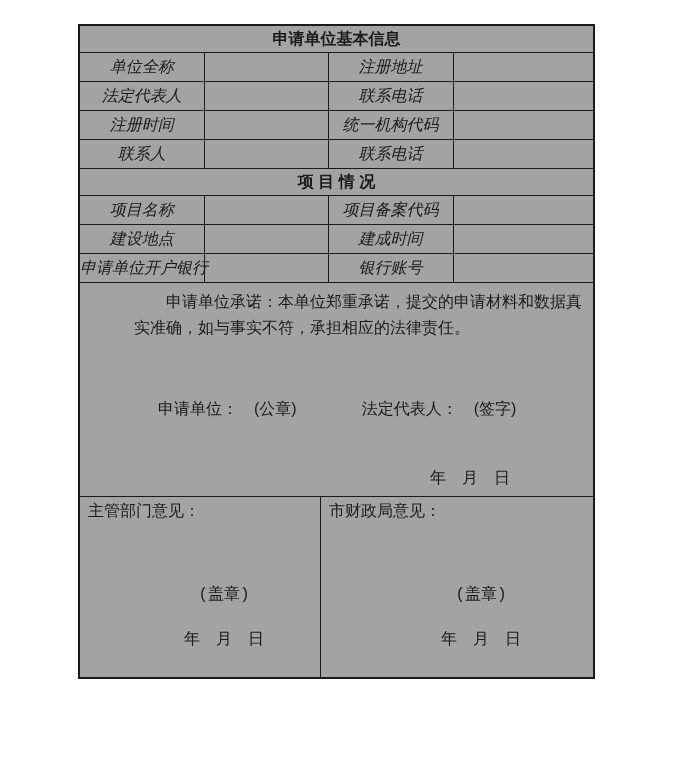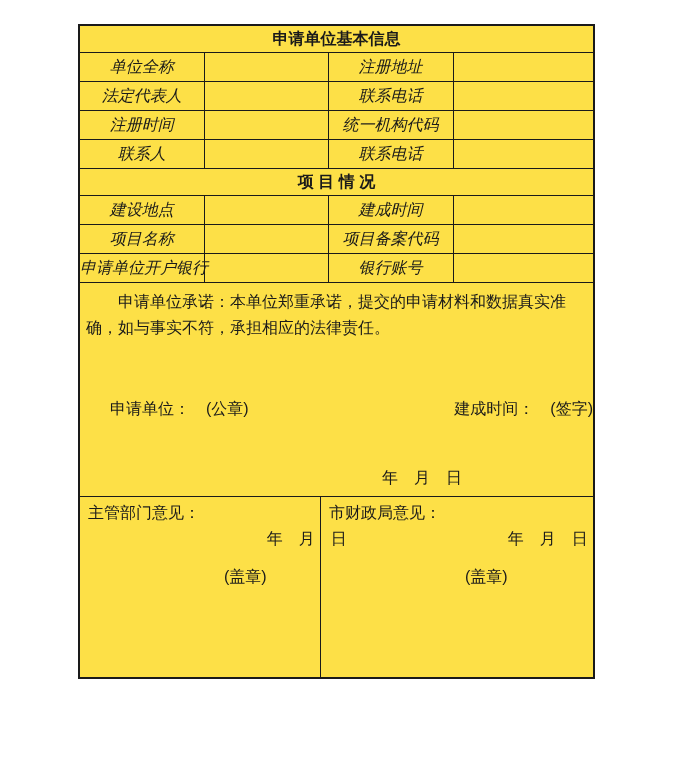--- a/index.html
+++ b/index.html
@@ -23,72 +23,72 @@
     width: 515px;
     border-collapse: collapse;
     table-layout: fixed;
     border: 2px solid #1a1a1a;
   }
   table.form td {
     border: 1.5px solid #1a1a1a;
     padding: 0;
     font-size: 16px;
     line-height: 1.2;
-    background: #fde047;
+    background: #a3a3a3;
   }
   td.section-title {
     height: 26px;
     text-align: center;
     vertical-align: middle;
     font-weight: bold;
     font-size: 16px;
   }
   tr.data-row { height: 29px; }
   td.lbl {
     text-align: center;
     vertical-align: middle;
     white-space: nowrap;
     font-style: italic;
   }
   td.val { }
   
   tr.commit-row { height: 213px; }
   td.commit-cell { vertical-align: top; }
-  .commit-inner { height: 213px; overflow: hidden; }
+  .commit-inner { height: 213px; overflow: hidden; margin-left: 48px; }
   .commit-text {
     margin: 6px 6px 0 6px;
     text-indent: 2em;
     font-size: 16px;
     line-height: 26px;
   }
   .sign-row {
     margin-top: 58px;
     padding-left: 30px;
     display: flex;
     gap: 65px;
     white-space: nowrap;
-    justify-content: space-between;
   }
   .commit-date {
     margin-top: 50px;
     padding-left: 302px;
     white-space: nowrap;
   }
   
   tr.bottom-row { height: 180px; }
   td.bottom-cell-wrap { vertical-align: top; }
   .bottom-split {
     display: flex;
     height: 180px;
   }
   .opinion-cell {
     box-sizing: border-box;
     padding: 6px 8px 6px 8px;
     display: flex;
-    flex-direction: row;
+    flex-direction: column;
+    font-family: Liberation Mono, monospace;
   }
   .opinion-cell.left {
     width: 241px;
     border-right: 1.5px solid #1a1a1a;
   }
   .opinion-cell.right { flex: 1; }
   .opinion-title {
     text-align: left;
     white-space: nowrap;
   }
@@ -145,45 +145,45 @@
       <td class="val"></td>
       <td class="lbl">联系电话</td>
       <td class="val"></td>
     </tr>
 
     <tr>
       <td class="section-title" colspan="4">项 目 情 况</td>
     </tr>
 
     <tr class="data-row">
+      <td class="lbl">项目名称</td>
+      <td class="val"></td>
+      <td class="lbl">项目备案代码</td>
+      <td class="val"></td>
+    </tr>
+    <tr class="data-row">
       <td class="lbl">建设地点</td>
       <td class="val"></td>
       <td class="lbl">建成时间</td>
-      <td class="val"></td>
-    </tr>
-    <tr class="data-row">
-      <td class="lbl">项目名称</td>
-      <td class="val"></td>
-      <td class="lbl">项目备案代码</td>
       <td class="val"></td>
     </tr>
     <tr class="data-row">
       <td class="lbl">申请单位开户银行</td>
       <td class="val"></td>
       <td class="lbl">银行账号</td>
       <td class="val"></td>
     </tr>
 
     <tr class="commit-row">
       <td class="commit-cell" colspan="4">
         <div class="commit-inner">
           <div class="commit-text">申请单位承诺：本单位郑重承诺，提交的申请材料和数据真实准确，如与事实不符，承担相应的法律责任。</div>
           <div class="sign-row">
             <span>申请单位：　(公章)</span>
-            <span>建成时间：　(签字)</span>
+            <span>法定代表人：　(签字)</span>
           </div>
           <div class="commit-date">年　月　日</div>
         </div>
       </td>
     </tr>
 
     <tr class="bottom-row">
       <td class="bottom-cell-wrap" colspan="4" style="padding:0">
         <div class="bottom-split">
           <div class="opinion-cell left">

